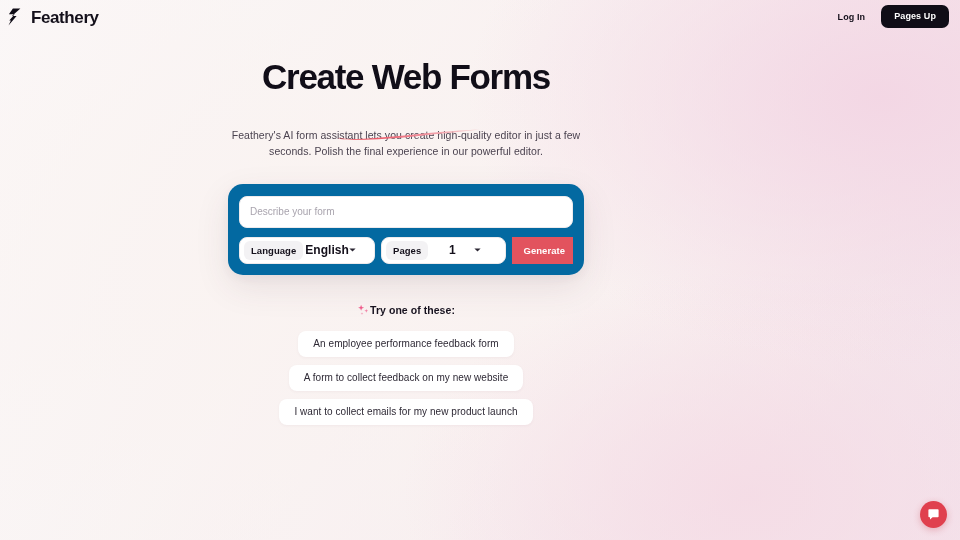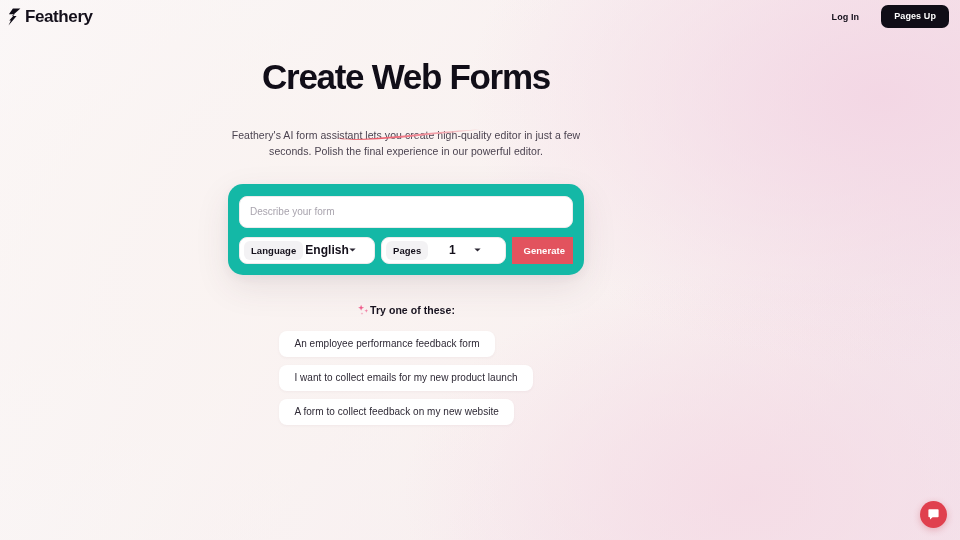--- a/index.html
+++ b/index.html
@@ -27,42 +27,42 @@
     top: 0; left: 0; right: 0;
     height: 33px;
     display: flex;
     align-items: center;
     padding: 0 11px 0 8px;
     z-index: 20;
   }
 
   .brand {
     display: flex;
-    align-items: center;
-    gap: 2px;
+    align-items: flex-end;
+    gap: 8px;
   }
   .brand-mark {
     width: 15px;
     height: 18px;
     display: block;
     flex: none;
   }
   .brand-name {
     font-size: 17px;
     font-weight: 700;
     color: #14101b;
     letter-spacing: -0.4px;
     line-height: 1;
   }
 
   .nav-right {
     margin-left: auto;
     display: flex;
     align-items: center;
-    gap: 20px;
+    gap: 14px;
   }
   .login-link {
     font-size: 9px;
     font-weight: 700;
     color: #14101b;
     letter-spacing: 0.1px;
     background: none;
     border: none;
     cursor: pointer;
     font-family: inherit;
@@ -123,21 +123,21 @@
     font-size: 10.5px;
     line-height: 1.52;
     color: #4b4350;
     letter-spacing: 0.05px;
   }
 
   
   .gen-card {
     margin-top: 24px;
     width: 356px;
-    background: #14b8a6;
+    background: #0369a1;
     border-radius: 15px;
     padding: 12px 11px 11px 11px;
     box-shadow:
       0 12px 34px rgba(80,50,70,0.10),
       0 3px 10px rgba(80,50,70,0.055);
   }
 
   .describe-input {
     width: 100%;
     height: 32px;
@@ -237,21 +237,21 @@
     font-size: 10.5px;
     font-weight: 700;
     color: #17121f;
     letter-spacing: 0.05px;
   }
 
   .chips {
     margin-top: 14px;
     display: flex;
     flex-direction: column;
-    align-items: flex-start;
+    align-items: center;
     gap: 8px;
   }
   .chip {
     background: #ffffff;
     border: none;
     border-radius: 8px;
     padding: 8px 15px;
     font-family: inherit;
     font-size: 10px;
     color: #2e2935;
@@ -352,22 +352,22 @@
     <svg class="sparkle-icon" viewBox="0 0 13 13">
       <path d="M4.1 0.8 L4.9 3.0 L7.1 3.8 L4.9 4.6 L4.1 6.8 L3.3 4.6 L1.1 3.8 L3.3 3.0 Z" fill="#ef5a8a"></path>
       <path d="M9.3 4.9 L9.8 6.3 L11.2 6.8 L9.8 7.3 L9.3 8.7 L8.8 7.3 L7.4 6.8 L8.8 6.3 Z" fill="#f07fa3"></path>
       <path d="M5.0 8.2 L5.4 9.2 L6.4 9.6 L5.4 10.0 L5.0 11.0 L4.6 10.0 L3.6 9.6 L4.6 9.2 Z" fill="#f2a0ba"></path>
     </svg>
     <span class="try-label">Try one of these:</span>
   </div>
 
   <div class="chips">
     <button class="chip">An employee performance feedback form</button>
+    <button class="chip">A form to collect feedback on my new website</button>
     <button class="chip">I want to collect emails for my new product launch</button>
-    <button class="chip">A form to collect feedback on my new website</button>
   </div>
 
 </div>
 
 <button class="chat-launcher">
   <svg class="chat-icon" viewBox="0 0 13 13">
     <path d="M2.2 1.3 L10.8 1.3 C11.3 1.3 11.6 1.6 11.6 2.1 L11.6 8.4
              C11.6 8.9 11.3 9.2 10.8 9.2 L5.6 9.2 L3.0 11.5 L3.0 9.2
              L2.2 9.2 C1.7 9.2 1.4 8.9 1.4 8.4 L1.4 2.1
              C1.4 1.6 1.7 1.3 2.2 1.3 Z" fill="#ffffff"></path>

